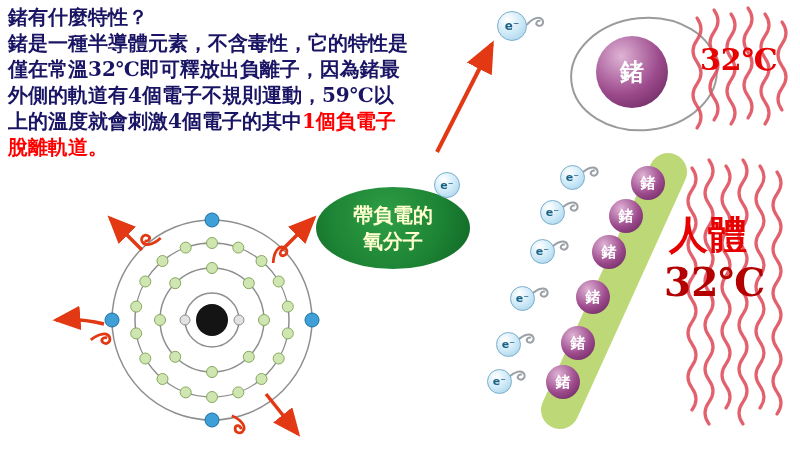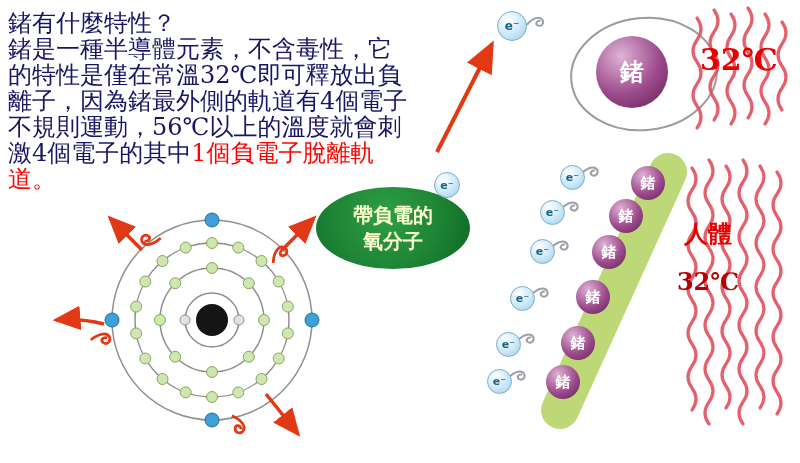--- a/index.html
+++ b/index.html
@@ -3,22 +3,22 @@
 <meta charset="utf-8">
 <style>
   * { margin:0; padding:0; box-sizing:border-box; }
   html,body { background:#ffffff; }
   body { font-family:"DejaVu Serif", serif; }
   #stage { position:relative; width:800px; height:463px; background:#ffffff; overflow:hidden; }
   #decor { position:absolute; left:0; top:0; }
 
   .orbit { fill:none; stroke:#8f8f8f; stroke-width:1.5; }
 
-  .text-block { position:absolute; left:8px; top:10px; width:404px;
-                color:var(--text-navy); font-weight:normal; font-size:24px; line-height:26px; }
+  .text-block { position:absolute; left:8px; top:4px; width:404px;
+                color:var(--text-navy); font-weight:bold; font-size:20px; line-height:26px; }
   .text-block .title { margin-bottom:0; }
   .text-block .hl { color:var(--highlight-red); }
 
   .e-ball { position:absolute; border-radius:50%;
             background:radial-gradient(circle at 35% 28%, #ffffff 0%, var(--electron-blue) 50%, #9fcfe8 100%);
             border:1px solid #7aaecb; display:flex; align-items:center; justify-content:center;
             font-family:"DejaVu Sans", sans-serif; font-weight:bold; color:#1b6386; }
   .e-ball.big   { width:30px; height:30px; font-size:12px; }
   .e-ball.mid   { width:26px; height:26px; font-size:11px; }
   .e-ball.small { width:25px; height:25px; font-size:11px; }
@@ -31,21 +31,21 @@
 
   .temp-top { position:absolute; left:700px; top:42px; font-size:30px; font-weight:bold;
               color:var(--temp-red-bright); }
 
   .oxygen { position:absolute; left:316px; top:187px; width:154px; height:82px; border-radius:50%;
             background:radial-gradient(circle at 45% 35%, #2f9e46 0%, var(--oxygen-green) 55%, #0f6423 100%);
             display:flex; flex-direction:column; align-items:center; justify-content:center;
             color:#ffffd0; font-size:20px; font-weight:bold; line-height:26px; }
 
   .caption { position:absolute; left:664px; top:210px; width:88px; text-align:center;
-             font-weight:bold; font-size:24px; }
+             font-weight:bold; font-size:39px; }
   .caption div { line-height:48px; }
   .caption .c0, .caption .c1 { color:var(--temp-red-bright); }
   .caption .c2, .caption .c3 { color:var(--temp-red-dark); }
 </style>
 </head>
 <body>
 
 <div id="stage">
 
   <svg id="decor" width="800" height="463" viewBox="0 0 800 463">
@@ -134,21 +134,21 @@
         <path d="M 0 9 C 5 1 12 -2 15 2 C 17 5 15 9 11 8 C 8 7 9 3 13 3" transform="translate(563 200) rotate(12)"></path>
         <path d="M 0 9 C 5 1 12 -2 15 2 C 17 5 15 9 11 8 C 8 7 9 3 13 3" transform="translate(553 239) rotate(12)"></path>
         <path d="M 0 9 C 5 1 12 -2 15 2 C 17 5 15 9 11 8 C 8 7 9 3 13 3" transform="translate(533 286) rotate(12)"></path>
         <path d="M 0 9 C 5 1 12 -2 15 2 C 17 5 15 9 11 8 C 8 7 9 3 13 3" transform="translate(519 332) rotate(12)"></path>
         <path d="M 0 9 C 5 1 12 -2 15 2 C 17 5 15 9 11 8 C 8 7 9 3 13 3" transform="translate(510 369) rotate(12)"></path>
       </g>
   </svg>
 
   <div class="text-block">
     <div class="title">鍺有什麼特性？</div>
-    <div class="body"><span>鍺是一種半導體元素，不含毒性，它的特性是僅在常溫32℃即可釋放出負離子，因為鍺最外側的軌道有4個電子不規則運動，56℃以上的溫度就會刺激4個電子的其中</span><span class="hl">1個負電子脫離軌道。</span></div>
+    <div class="body"><span>鍺是一種半導體元素，不含毒性，它的特性是僅在常溫32℃即可釋放出負離子，因為鍺最外側的軌道有4個電子不規則運動，59℃以上的溫度就會刺激4個電子的其中</span><span class="hl">1個負電子脫離軌道。</span></div>
   </div>
 
   <div class="e-ball big" style="left:497px;top:11px;">
     <span>e⁻</span>
   </div>
   <div class="ge-sphere big" style="left:596px;top:36px;">
     <span>鍺</span>
   </div>
   <div class="temp-top">32℃</div>
 

